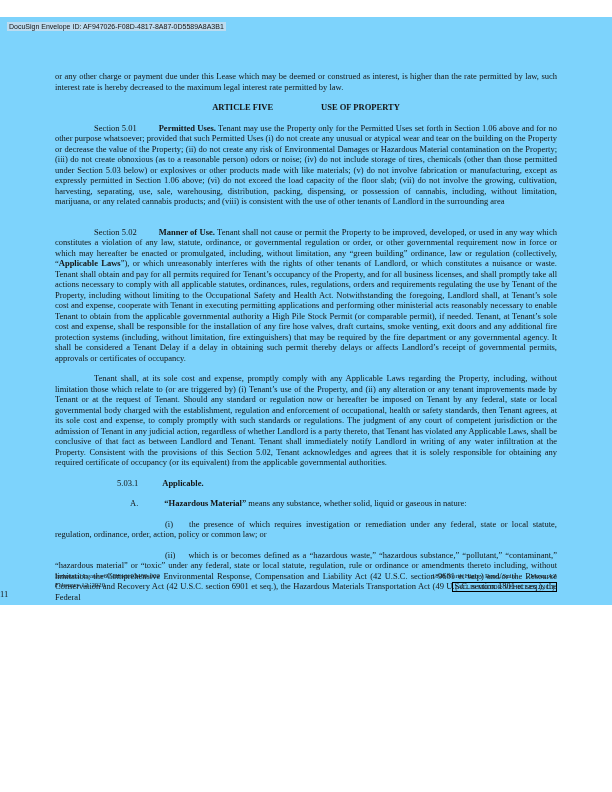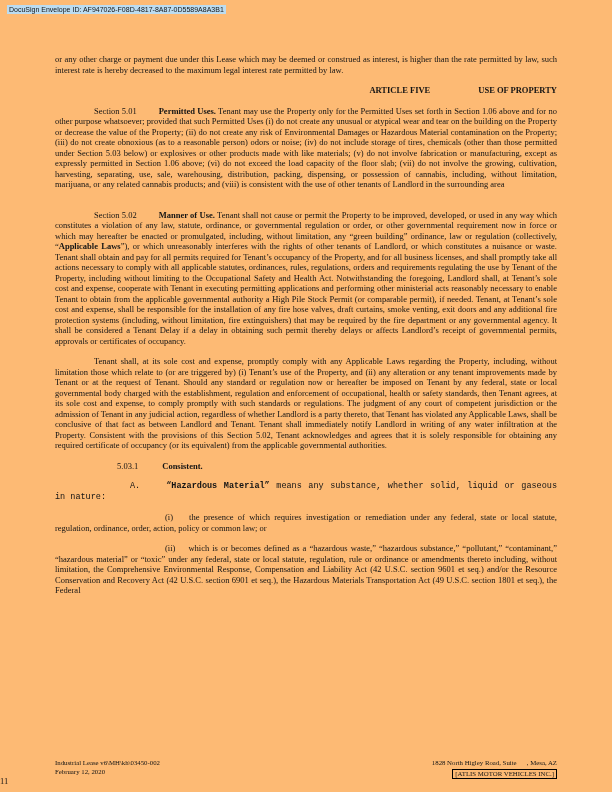--- a/index.html
+++ b/index.html
@@ -1,20 +1,20 @@
 <!DOCTYPE html>
 <html><head>
 <meta charset="utf-8">
 <style>
   html,body { margin:0; padding:0; background:#ffffff; }
   .page {
     position:relative;
-    width:612px; height:792px;
-    margin:0 auto;
-    background:#fdba74;
+    width:612px; height:588px;
+    margin:17px auto;
+    background:#7dd3fc;
     overflow:hidden;
     font-family:"Liberation Serif", serif;
     color:#141414;
   }
   .docusign-bar {
     position:absolute; left:7px; top:5px;
     font-family:"Liberation Sans", sans-serif;
     font-size:7px; line-height:9px;
     padding:0 2px;
     background:#bcdcf0;
@@ -23,24 +23,24 @@
   main.doc-body {
     position:absolute; left:55px; right:55px; top:54px;
     font-size:8.5px; line-height:10.5px;
   }
   .para {
     margin:0 0 10px 0;
     text-align:justify;
     text-indent:39px;
   }
   .para.no-indent { text-indent:0; }
-  .para.heading { text-indent:0; margin:2px 0 10px 0; text-align:right; }
+  .para.heading { text-indent:0; margin:2px 0 10px 0; text-align:center; }
   .para.section-gap { margin-bottom:20px; }
   .para.indent-2 { text-indent:62px; }
-  .para.indent-3 { text-indent:75px;font-family:Liberation Mono, monospace; }
+  .para.indent-3 { text-indent:75px; }
   .para.indent-4 { text-indent:110px; }
   .tab { display:inline-block; }
   .b { font-weight:bold; }
   .u { }
   footer.page-footer { position:absolute; left:0; right:0; bottom:0; height:34px; }
   .footer-left {
     position:absolute; left:55px; top:1px;
     font-size:6.8px; line-height:8.6px;
   }
   .footer-right {
@@ -73,21 +73,21 @@
 
     <p class="para heading"><span class="b">ARTICLE FIVE</span><span class="tab" style="width: 48px;"></span><span class="b">USE OF PROPERTY</span></p>
 
     <p class="para section-gap"><span>Section 5.01</span><span class="tab" style="width: 22px;"></span><span class="b">Permitted Uses.</span><span>  Tenant may use the Property only for the Permitted Uses set forth in </span><span class="u">Section 1.06</span><span> above and for no other purpose whatsoever; provided that such Permitted Uses (i) do not create any unusual or atypical wear and tear on the building on the Property or decrease the value of the Property; (ii) do not create any risk of Environmental Damages or Hazardous Material contamination on the Property; (iii) do not create obnoxious (as to a reasonable person) odors or noise; (iv) do not include storage of tires, chemicals (other than those permitted under </span><span class="u">Section 5.03</span><span> below) or explosives or other products made with like materials; (v) do not involve fabrication or manufacturing, except as expressly permitted in </span><span class="u">Section 1.06</span><span> above; (vi) do not exceed the load capacity of the floor slab; (vii) do not involve the growing, cultivation, harvesting, separating, use, sale, warehousing, distribution, packing, dispensing, or possession of cannabis, including, without limitation, marijuana, or any related cannabis products; and (viii) is consistent with the use of other tenants of Landlord in the surrounding area</span></p>
 
     <p class="para"><span>Section 5.02</span><span class="tab" style="width: 22px;"></span><span class="b">Manner of Use.</span><span>  Tenant shall not cause or permit the Property to be improved, developed, or used in any way which constitutes a violation of any law, statute, ordinance, or governmental regulation or order, or other governmental requirement now in force or which may hereafter be enacted or promulgated, including, without limitation, any “green building” ordinance, law or regulation (collectively, “</span><span class="b">Applicable Laws</span><span>”), or which unreasonably interferes with the rights of other tenants of Landlord, or which constitutes a nuisance or waste.  Tenant shall obtain and pay for all permits required for Tenant’s occupancy of the Property, and for all business licenses, and shall promptly take all actions necessary to comply with all applicable statutes, ordinances, rules, regulations, orders and requirements regulating the use by Tenant of the Property, including without limiting to the Occupational Safety and Health Act.  Notwithstanding the foregoing, Landlord shall, at Tenant’s sole cost and expense, cooperate with Tenant in executing permitting applications and performing other ministerial acts reasonably necessary to enable Tenant to obtain from the applicable governmental authority a High Pile Stock Permit (or comparable permit), if needed.  Tenant, at Tenant’s sole cost and expense, shall be responsible for the installation of any fire hose valves, draft curtains, smoke venting, exit doors and any additional fire protection systems (including, without limitation, fire extinguishers) that may be required by the fire department or any governmental agency.  It shall be considered a Tenant Delay if a delay in obtaining such permit thereby delays or affects Landlord’s receipt of governmental permits, approvals or certificates of occupancy.</span></p>
 
     <p class="para"><span>Tenant shall, at its sole cost and expense, promptly comply with any Applicable Laws regarding the Property, including, without limitation those which relate to (or are triggered by) (i) Tenant’s use of the Property,  and (ii) any alteration or any tenant improvements made by Tenant or at the request of Tenant.  Should any standard or regulation now or hereafter be imposed on Tenant by any federal, state or local governmental body charged with the establishment, regulation and enforcement of occupational, health or safety standards, then Tenant agrees, at its sole cost and expense, to comply promptly with such standards or regulations.  The judgment of any court of competent jurisdiction or the admission of Tenant in any judicial action, regardless of whether Landlord is a party thereto, that Tenant has violated any Applicable Laws, shall be conclusive of that fact as between Landlord and Tenant.  Tenant shall immediately notify Landlord in writing of any water infiltration at the Property.  Consistent with the provisions of this </span><span class="u">Section 5.02</span><span>, Tenant acknowledges and agrees that it is solely responsible for obtaining any required certificate of occupancy (or its equivalent) from the applicable governmental authorities.</span></p>
 
 
-    <p class="para indent-2"><span>5.03.1</span><span class="tab" style="width: 24px;"></span><span class="b">Consistent.</span></p>
+    <p class="para indent-2"><span>5.03.1</span><span class="tab" style="width: 24px;"></span><span class="b">Applicable.</span></p>
 
     <p class="para indent-3"><span>A.</span><span class="tab" style="width: 26px;"></span><span class="b">“Hazardous Material”</span><span> means any substance, whether solid, liquid or gaseous in nature:</span></p>
 
     <p class="para indent-4"><span>(i)</span><span class="tab" style="width: 16px;"></span><span>the presence of which requires investigation or remediation under any federal, state or local statute, regulation, ordinance, order, action, policy or common law; or</span></p>
 
     <p class="para indent-4"><span>(ii)</span><span class="tab" style="width: 13px;"></span><span>which is or becomes defined as a “hazardous waste,” “hazardous substance,” “pollutant,” “contaminant,” “hazardous material” or “toxic” under any federal, state or local statute, regulation, rule or ordinance or amendments thereto including, without limitation, the Comprehensive Environmental Response, Compensation and Liability Act (42 U.S.C. section 9601 et seq.) and/or the Resource Conservation and Recovery Act (42 U.S.C. section 6901 et seq.), the Hazardous Materials Transportation Act (49 U.S.C. section 1801 et seq.), the Federal</span></p>
 
   </main>
 
   <footer class="page-footer">

